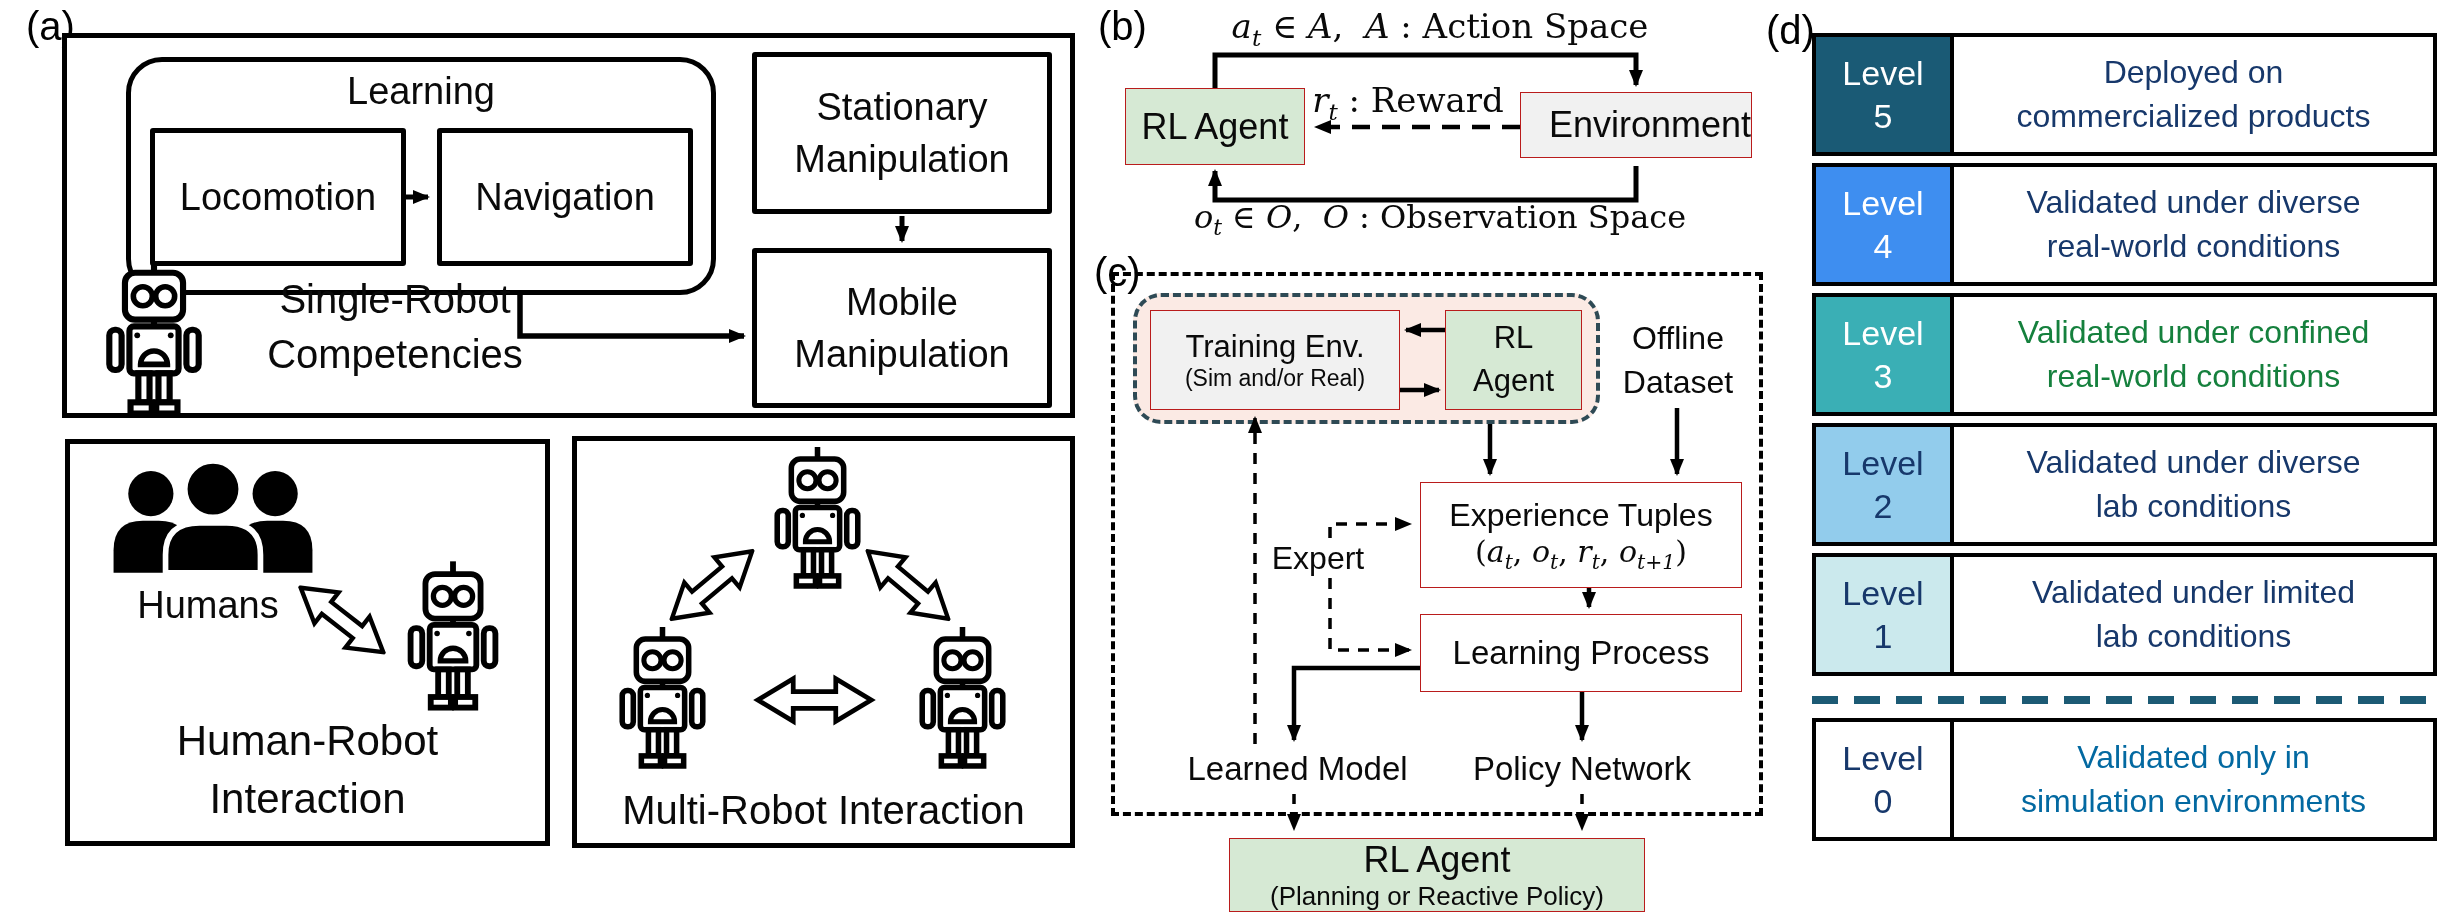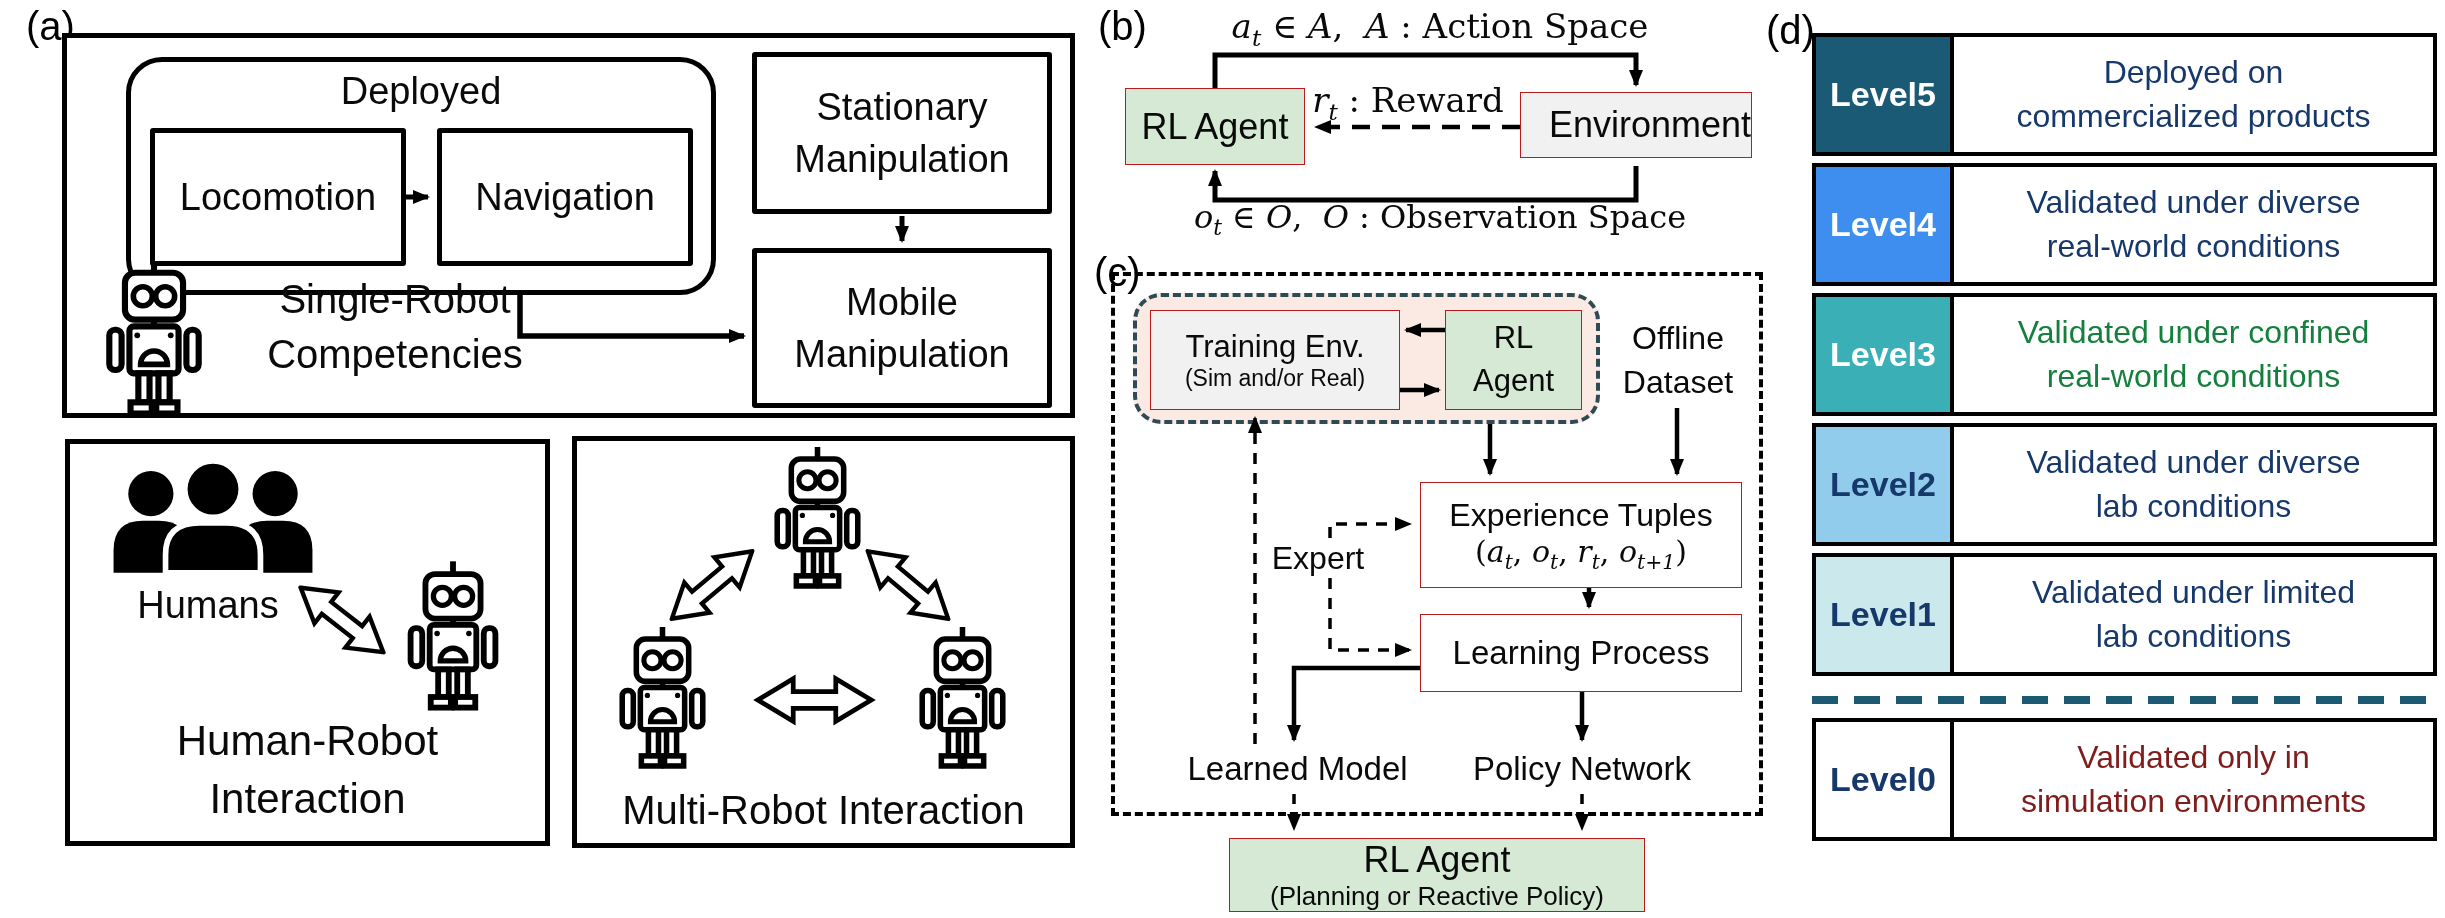--- a/index.html
+++ b/index.html
@@ -16,22 +16,22 @@
   .math{font-family:"DejaVu Serif",serif;}
   .math i{font-style:italic;}
   sub{font-size:68%;}
   .overlay{position:absolute;left:0;top:0;width:2445px;height:918px;pointer-events:none;z-index:6;}
   .icon{position:absolute;z-index:3;}
   .gray-corner{position:absolute;border-top:6px solid #b3b3b3;border-left:6px solid #b3b3b3;z-index:0;}
   
   .d-row{position:absolute;left:1812px;width:625px;height:123px;border:4px solid #000;
          box-sizing:border-box;display:flex;background:#fff;}
   .d-level{width:138px;border-right:4px solid #000;box-sizing:border-box;display:flex;
-           flex-direction:row;align-items:center;justify-content:center;
-           font-weight:bold;font-size:34px;line-height:1.25;}
+           flex-direction:column;align-items:center;justify-content:center;
+           font-weight:normal;font-size:34px;line-height:1.25;}
   .d-desc{flex:1;display:flex;flex-direction:column;align-items:center;justify-content:center;
           font-size:32px;line-height:1.36;text-align:center;}
 </style>
 </head>
 <body>
 
 <div class="canvas">
 
   <svg width="0" height="0" style="position:absolute" aria-hidden="true">
     <defs>
@@ -69,21 +69,21 @@
       </symbol>
     </defs>
   </svg>
 
   <div class="gray-corner" style="left:98px;top:40px;width:145px;height:110px;"></div>
   <div class="panel-label" style="left:26px;top:4px;">(a)</div>
 
   <div class="box" style="left:62px;top:33px;width:1013px;height:385px;z-index:2;"></div>
 
   <div class="box rounded" style="left:126px;top:57px;width:590px;height:238px;z-index:3;border-radius:36px;">
-    <div class="txt" style="left:0;top:8px;width:580px;font-size:38px;">Deployed</div>
+    <div class="txt" style="left:0;top:8px;width:580px;font-size:38px;">Learning</div>
   </div>
   <div class="box rounded cbox" style="left:437px;top:128px;width:256px;height:138px;font-size:38px;z-index:4;">
     <span>Navigation</span>
   </div>
   <div class="box rounded cbox" style="left:150px;top:128px;width:256px;height:138px;font-size:38px;z-index:4;">
     <span>Locomotion</span>
   </div>
   <div class="box rounded cbox lh1" style="left:752px;top:52px;width:300px;height:162px;font-size:38px;z-index:3;">
     <div>Stationary</div>
     <div>Manipulation</div>
@@ -229,21 +229,21 @@
     <div class="d-desc" style="color: rgb(23, 56, 107);">
       <div>Validated under limited</div>
       <div>lab conditions</div>
     </div>
   </div>
   <div class="d-row" style="top:718px;">
     <div class="d-level" style="background-color: rgb(255, 255, 255); color: rgb(23, 56, 107);">
       <div>Level</div>
       <div>0</div>
     </div>
-    <div class="d-desc" style="color: #7f1d1d;">
+    <div class="d-desc" style="color: #0369a1;">
       <div>Validated only in</div>
       <div>simulation environments</div>
     </div>
   </div>
 
   <svg class="overlay" viewBox="0 0 2445 918">
     <defs>
       <marker id="arr" markerUnits="userSpaceOnUse" markerWidth="20" markerHeight="16" refX="15" refY="7" orient="auto">
         <path d="M0,0 L17,7 L0,14 Z" fill="#000"></path>
       </marker>

